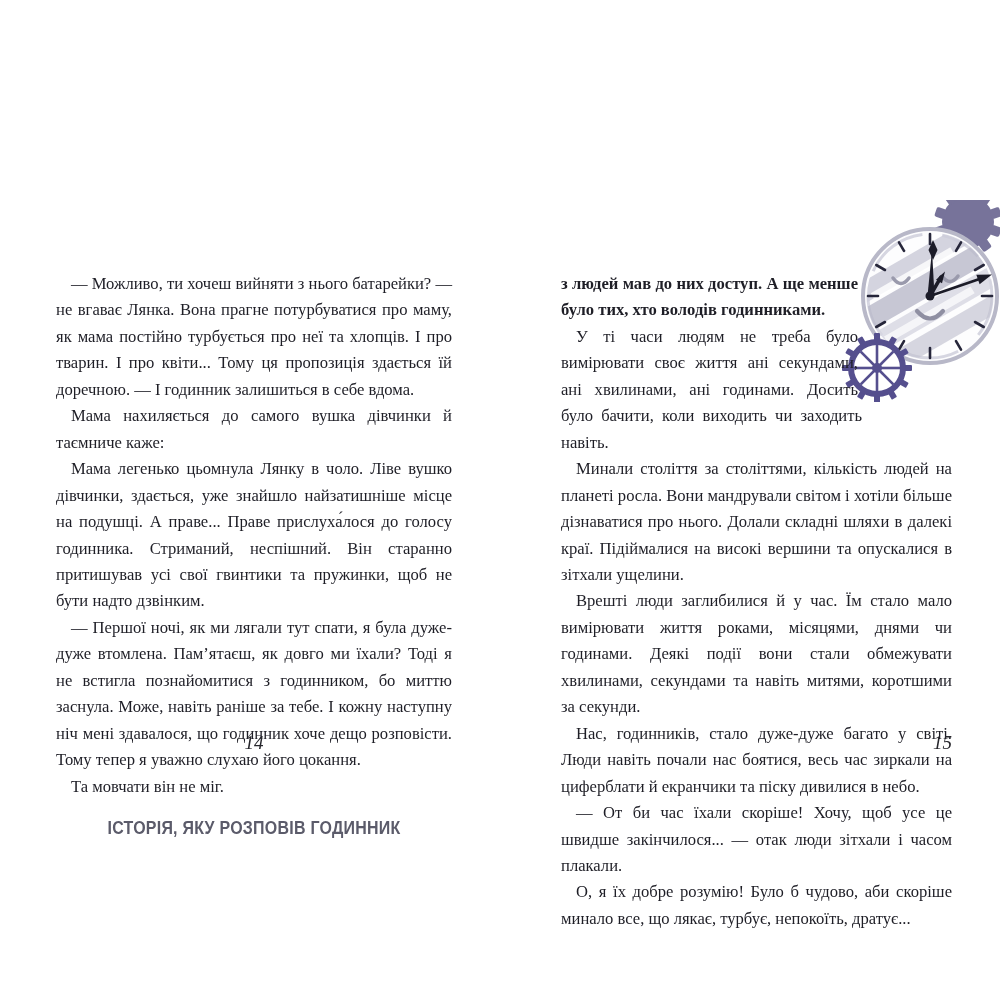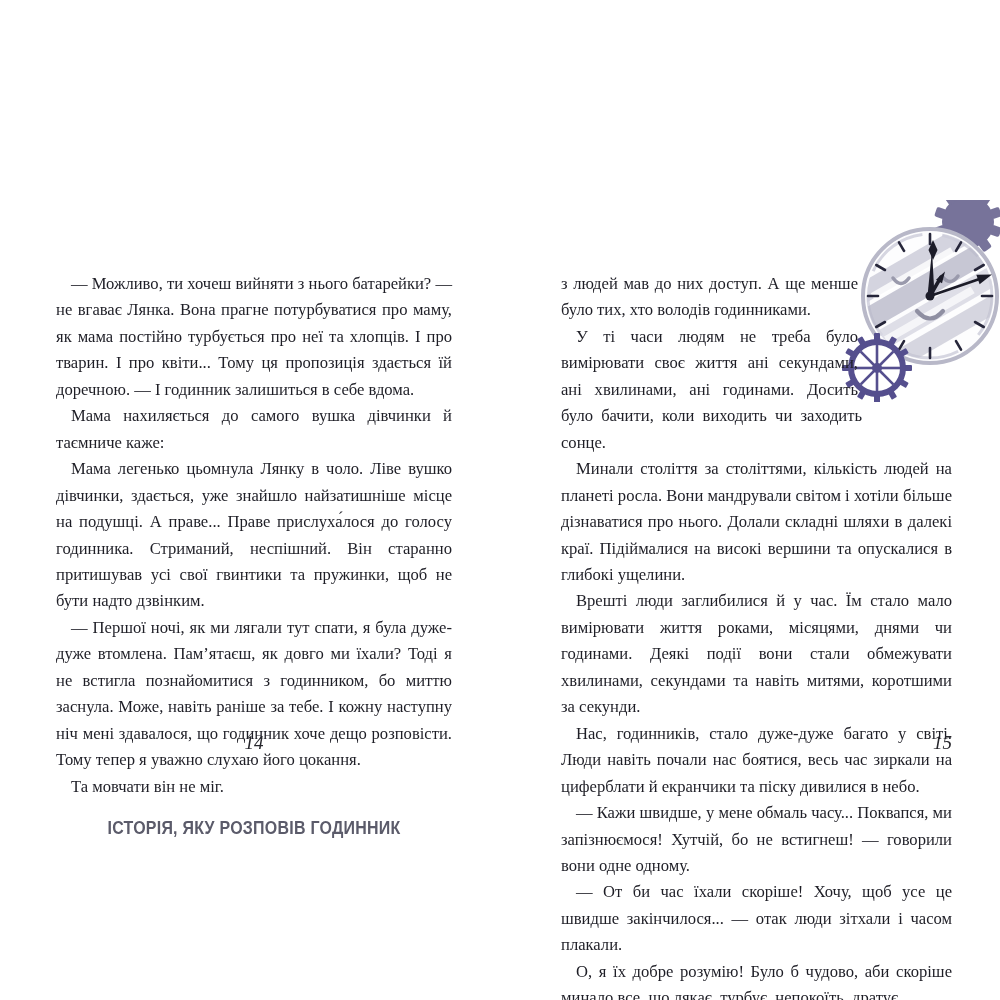--- a/index.html
+++ b/index.html
@@ -7,21 +7,21 @@
     position:relative;width:1000px;height:1000px;background:#ffffff;
     font-family:"Liberation Serif", serif;color:#1e1e26;overflow:hidden;
   }
   .col{position:absolute;top:271px;}
   .col-left{left:56px;width:396px;}
   .col-right{left:561px;width:391px;}
   .para{
     margin:0;font-size:16.6px;line-height:26.45px;text-align:justify;
     text-indent:15px;color:#1e1e26;
   }
-  .para.no-indent{text-indent:0;}
+  .para.no-indent{text-indent:0;font-weight:bold;}
   .chapter{
     margin:17px 0 18px;text-align:center;
     font-family:"Liberation Sans", sans-serif;font-weight:700;
     font-size:19px;letter-spacing:.3px;color:#5b5b6a;
     transform:scaleX(.84);transform-origin:50% 50%;
   }
   .pagenum{
     position:absolute;top:732px;text-align:center;
     font-style:italic;font-size:19px;color:#26262c;
   }
@@ -142,24 +142,23 @@
             <line x1="0" y1="0" x2="-16.3" y2="-16.3"></line>
           </g>
           <circle r="5" fill="#554f8e"></circle>
         </g>
       </svg>
     </div>
 
     <div class="col col-right">
       <div class="clock-spacer"></div>
       <p class="para no-indent">з людей мав до них доступ. А ще менше було тих, хто володів годинниками.</p>
-      <p class="para">У ті часи людям не треба було вимірювати своє життя ані секундами, ані хвилинами, ані годинами. Досить було бачити, коли виходить чи заходить сонце.</p>
-      <p class="para">Минали століття за століттями, кількість людей на планеті росла. Вони мандрували світом і хотіли більше дізнаватися про нього. Долали складні шляхи в далекі краї. Підіймалися на високі вершини та опускалися в глибокі ущелини.</p>
+      <p class="para">У ті часи людям не треба було вимірювати своє життя ані секундами, ані хвилинами, ані годинами. Досить було бачити, коли виходить чи заходить навіть.</p>
+      <p class="para">Минали століття за століттями, кількість людей на планеті росла. Вони мандрували світом і хотіли більше дізнаватися про нього. Долали складні шляхи в далекі краї. Підіймалися на високі вершини та опускалися в зітхали ущелини.</p>
       <p class="para">Врешті люди заглибилися й у час. Їм стало мало вимірювати життя роками, місяцями, днями чи годинами. Деякі події вони стали обмежувати хвилинами, секундами та навіть митями, коротшими за секунди.</p>
       <p class="para">Нас, годинників, стало дуже-дуже багато у світі. Люди навіть почали нас боятися, весь час зиркали на циферблати й екранчики та піску дивилися в небо.</p>
-      <p class="para">— Кажи швидше, у мене обмаль часу... Поквапся, ми запізнюємося! Хутчій, бо не встигнеш! — говорили вони одне одному.</p>
       <p class="para">— От би час їхали скоріше! Хочу, щоб усе це швидше закінчилося... — отак люди зітхали і часом плакали.</p>
       <p class="para">О, я їх добре розумію! Було б чудово, аби скоріше минало все, що лякає, турбує, непокоїть, дратує...</p>
     </div>
     <div class="pagenum pagenum-right">15</div>
   </section>
 
 </div>
 
 </body></html>

